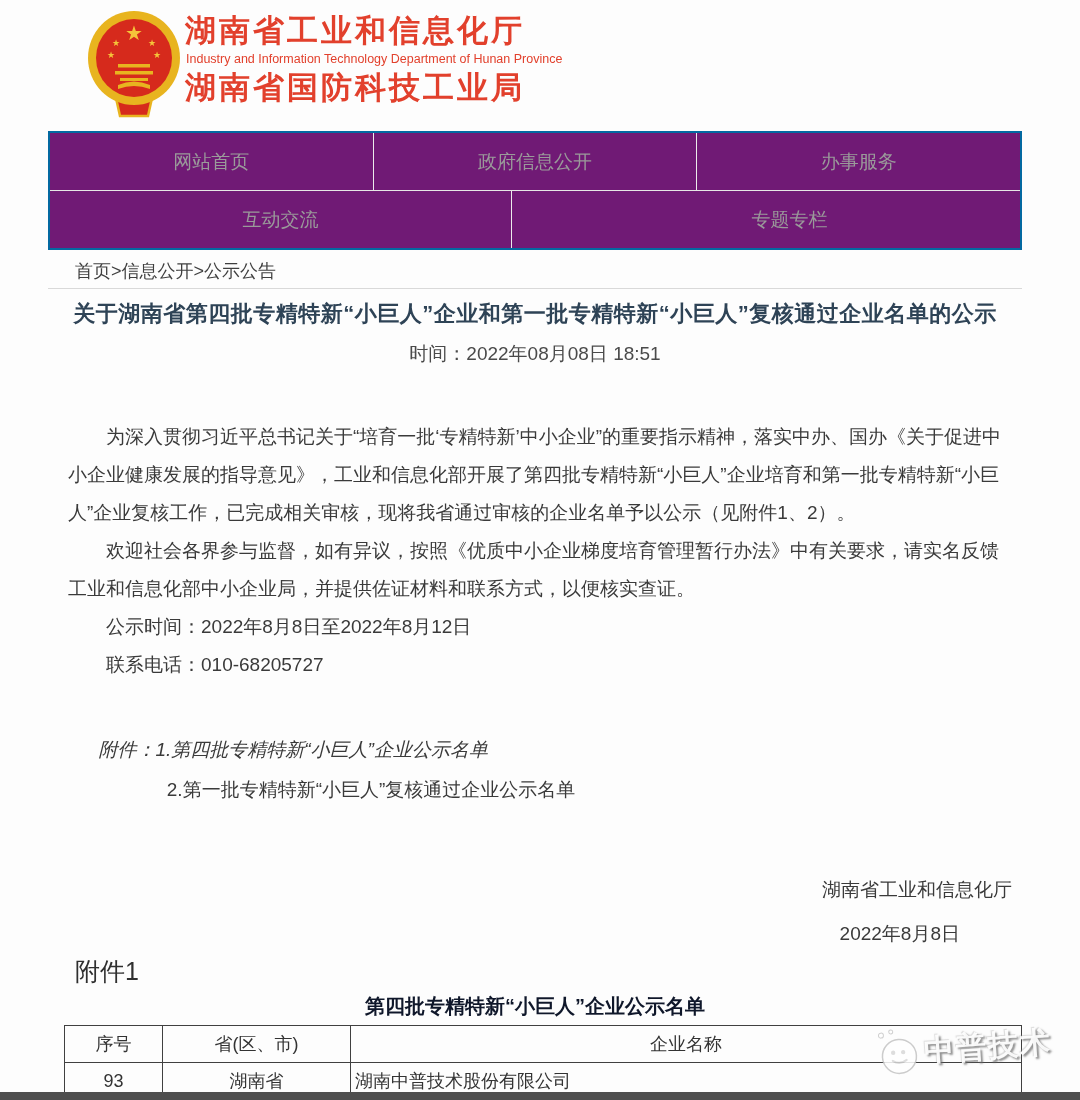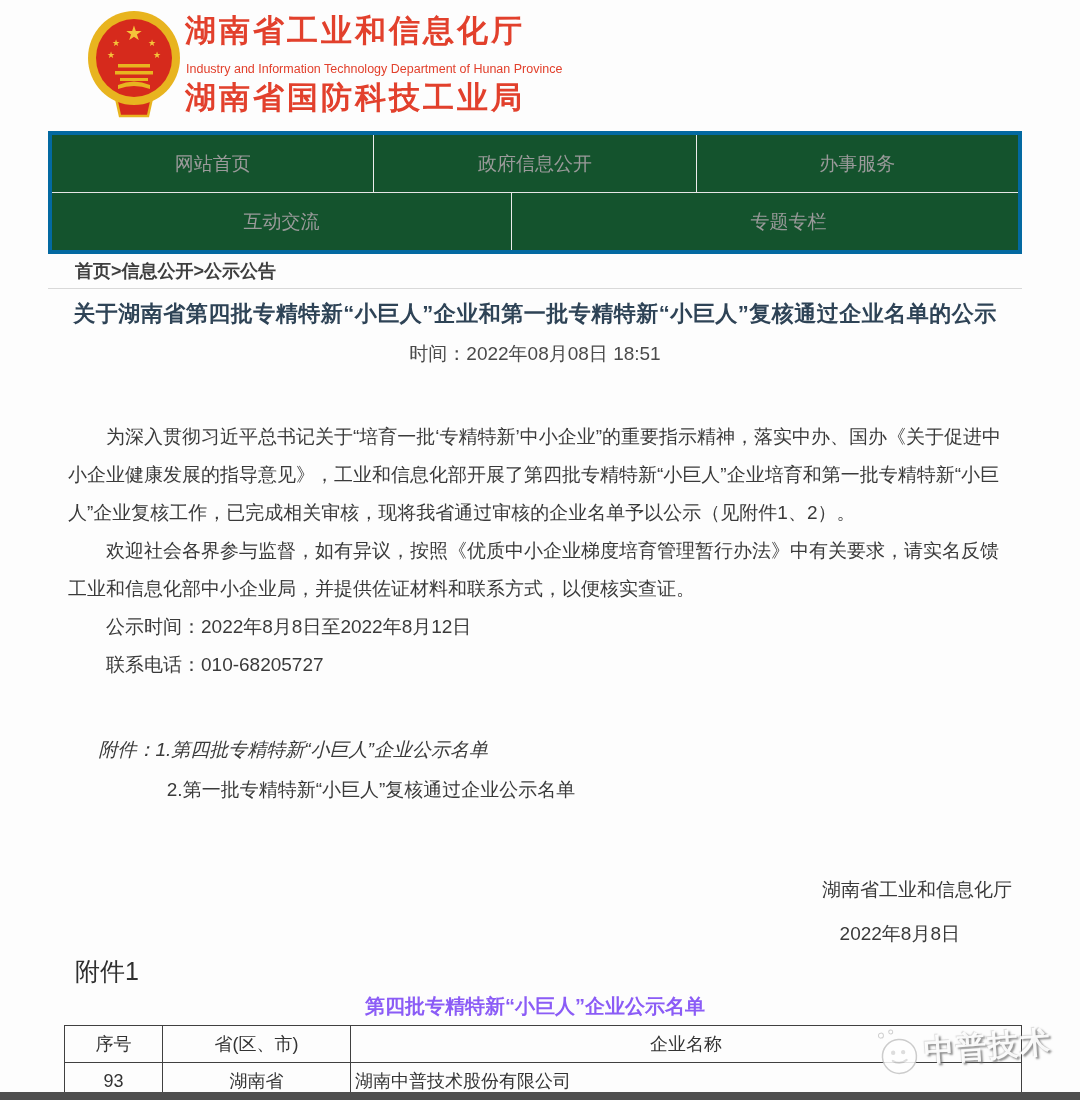--- a/index.html
+++ b/index.html
@@ -9,51 +9,51 @@
     position:relative; width:1080px; height:1100px; margin:0 auto;
     background:#fdfdfd; overflow:hidden; color:#3a3a3a;
   }
   
   .masthead { position:absolute; top:0; left:0; width:1080px; height:130px; background:#fdfdfd; }
   .emblem { position:absolute; left:78px; top:6px; width:112px; height:116px; }
   .org-titles { position:absolute; left:185px; top:13px; }
   .org-cn1, .org-cn2 {
     color:#e2402c; font-weight:bold; font-size:31px; letter-spacing:3px; line-height:36px;
   }
-  .org-en { color:#e2402c; font-size:12.5px; line-height:18px; margin:11px 0 2px 1px; }
+  .org-en { color:#e2402c; font-size:12.5px; line-height:18px; margin:1px 0 2px 1px; }
   
-  .mainnav { position:absolute; left:48px; top:131px; width:974px; background:#14532d; border:4px solid #0369a1; }
+  .mainnav { position:absolute; left:48px; top:131px; width:974px; background:#701a75; border:2px solid #0369a1; }
   .nav-row { display:flex; }
   .nav-row.second { border-top:1px solid #e6e6e6;gap:47px; }
   .nav-cell {
     flex:1; height:57px; display:flex; align-items:center; justify-content:center;
     color:#9a9a9a; font-size:19px; cursor:pointer; border-right:1px solid #ececec;
   }
   .nav-cell:last-child { border-right:none; }
   
-  .breadcrumb { position:absolute; left:75px; top:259px; font-size:18px; color:#3f3f3f;font-weight:bold; }
+  .breadcrumb { position:absolute; left:75px; top:259px; font-size:18px; color:#3f3f3f; }
   .rule { position:absolute; left:48px; top:288px; width:974px; border-top:1px solid #d9d9d9; }
   
   .article-title {
     position:absolute; left:48px; top:299px; width:974px; text-align:center;
     font-size:22px; font-weight:bold; color:#2e4356; letter-spacing:0.5px;
   }
   .article-time { position:absolute; left:48px; top:341px; width:974px; text-align:center; font-size:19px; color:#4a4a4a; }
   
   .article-body { position:absolute; left:68px; top:418px; width:944px; font-size:19px; line-height:38px; color:#3a3a3a; }
   .article-body p { text-indent:2em; margin:0; }
   .meta-line { text-indent:2em; }
   .attach-block { margin-top:46px; line-height:40px; }
   .attach-line1 { text-indent:1.6em;font-style:italic; }
   .attach-line2 { padding-left:5.2em; }
   .signature { margin-top:58px; text-align:right; line-height:44px; }
   .signature .sig-date { padding-right:52px; }
   
   .annex-label { position:absolute; left:75px; top:955px; font-size:25px; color:#2f2f2f; font-weight:500; }
-  .annex-table-title { position:absolute; left:48px; top:993px; width:974px; text-align:center; font-size:20px; font-weight:bold; color:#8b5cf6; }
+  .annex-table-title { position:absolute; left:48px; top:993px; width:974px; text-align:center; font-size:20px; font-weight:bold; color:#0f172a; }
   table.annex-table {
     position:absolute; left:64px; top:1025px; width:958px;
     border-collapse:collapse; font-size:18px; color:#333; table-layout:fixed;
   }
   .annex-table th, .annex-table td { border:1px solid #404040; height:37px; font-weight:normal; text-align:center; padding:0; }
   .annex-table .col-idx { width:98px; }
   .annex-table .col-prov { width:188px; }
   .annex-table td.cell-name { text-align:left; padding-left:4px; }
   
   .bottom-bar { position:absolute; left:0; bottom:0; width:1080px; height:8px; background:#4f4f4f; }

